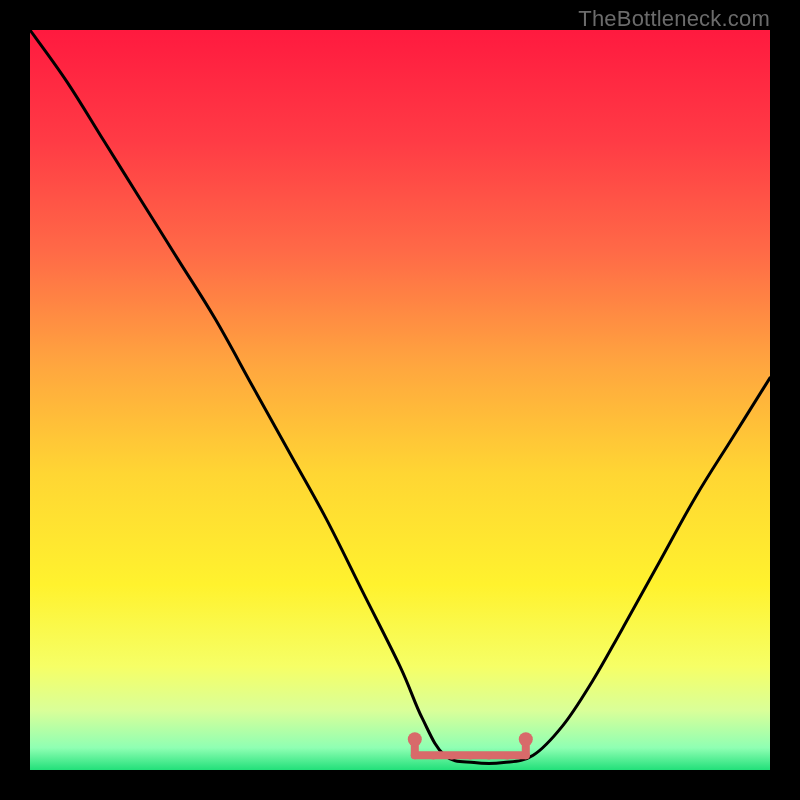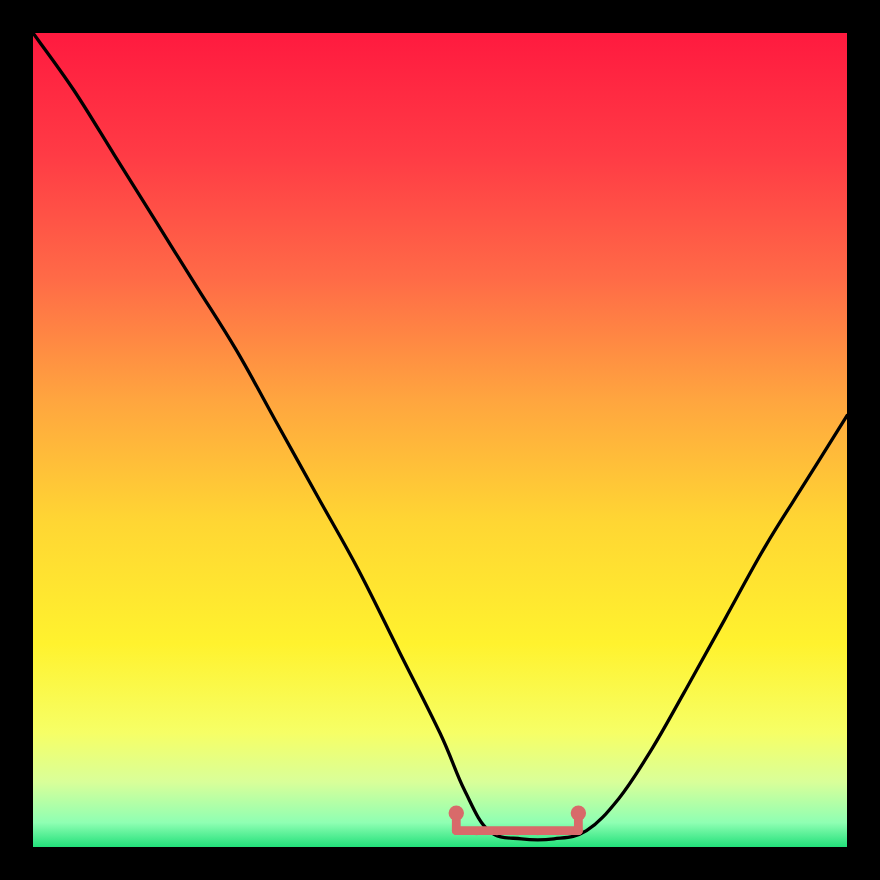--- a/index.html
+++ b/index.html
@@ -40,20 +40,21 @@
     position: absolute;
     left: 0;
     top: 0;
   }
 </style>
 </head>
 <body>
 
 <div class="frame">
 
+  <div class="watermark">TheBottleneck.com</div>
 
   <div class="plot">
     <svg id="chart-svg" width="740" height="740" viewBox="0 0 740 740" preserveAspectRatio="none">
       <defs>
         <linearGradient id="bg-grad" x1="0" y1="0" x2="0" y2="1">
             <stop offset="0.0%" stop-color="#ff1a3f"></stop>
             <stop offset="15.0%" stop-color="#ff3b45"></stop>
             <stop offset="30.0%" stop-color="#ff6a47"></stop>
             <stop offset="45.0%" stop-color="#ffa53f"></stop>
             <stop offset="60.0%" stop-color="#ffd633"></stop>

